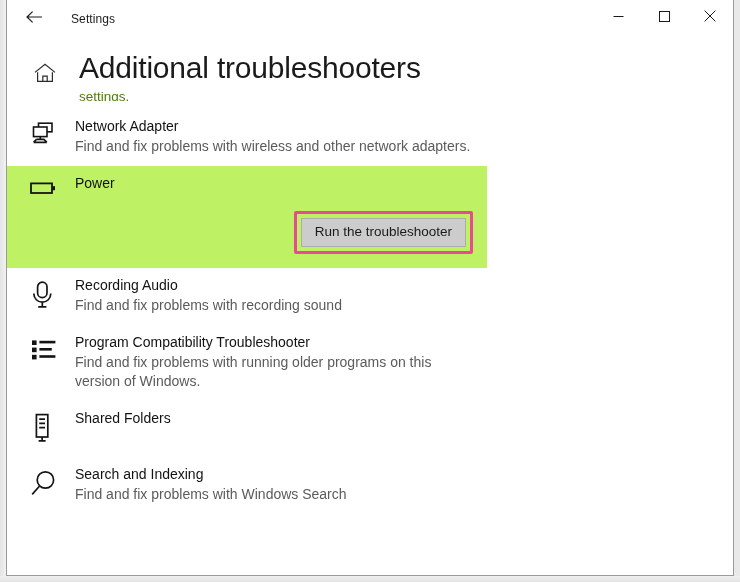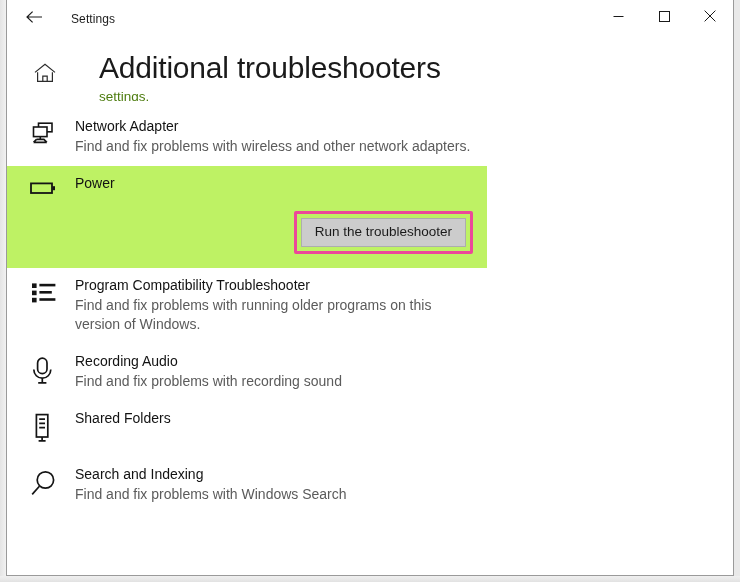--- a/index.html
+++ b/index.html
@@ -70,21 +70,20 @@
     display: flex; align-items: center; justify-content: center;
     color: #1a1a1a;
   }
   .win-btn svg { display:block; }
 
   
   .page-header {
     display: flex;
     align-items: flex-start;
     padding: 12px 0 0 26px;
-    gap: 20px;
   }
   .home-icon {
     width: 28px;
     margin-top: 12px;
     color: #2b2b2b;
     flex: 0 0 auto;
   }
   .header-text {
     margin-left: 18px;
   }
@@ -250,51 +249,51 @@
         <div class="btn-row">
           <div class="run-btn-wrap">
             <button class="run-btn">Run the troubleshooter</button>
           </div>
         </div>
       </div>
     </div>
 
     <div class="ts-item">
       <div class="ts-icon">
+        <svg width="28" height="30" viewBox="0 0 28 30" fill="none" stroke="currentColor" stroke-width="1.7">
+          <rect x="8.6" y="2.2" width="9.4" height="15.4" rx="4.7"></rect>
+          <path d="M4.8 13.6c0 4.9 3.9 8.6 8.5 8.6s8.5-3.7 8.5-8.6"></path>
+          <path d="M13.3 22.2v4.4M9.2 26.8h8.2"></path>
+        </svg>
+      </div>
+      <div class="ts-body">
+        <div class="ts-title">Recording Audio</div>
+        <div class="ts-desc">Find and fix problems with recording sound</div>
+      </div>
+    </div>
+
+    <div class="ts-item">
+      <div class="ts-icon">
         <svg width="28" height="26" viewBox="0 0 28 26" fill="currentColor">
           <rect x="3" y="3.4" width="4.6" height="4.6"></rect>
           <rect x="3" y="10.6" width="4.6" height="4.6"></rect>
           <rect x="3" y="17.8" width="4.6" height="4.6"></rect>
           <rect x="10.4" y="3.8" width="16" height="2.6"></rect>
           <rect x="10.4" y="11" width="12.4" height="2.6"></rect>
           <rect x="10.4" y="18.2" width="16" height="2.6"></rect>
         </svg>
       </div>
       <div class="ts-body">
         <div class="ts-title">Program Compatibility Troubleshooter</div>
         <div class="ts-desc">Find and fix problems with running older programs on this version of Windows.</div>
       </div>
     </div>
 
     <div class="ts-item">
       <div class="ts-icon">
-        <svg width="28" height="30" viewBox="0 0 28 30" fill="none" stroke="currentColor" stroke-width="1.7">
-          <rect x="8.6" y="2.2" width="9.4" height="15.4" rx="4.7"></rect>
-          <path d="M4.8 13.6c0 4.9 3.9 8.6 8.5 8.6s8.5-3.7 8.5-8.6"></path>
-          <path d="M13.3 22.2v4.4M9.2 26.8h8.2"></path>
-        </svg>
-      </div>
-      <div class="ts-body">
-        <div class="ts-title">Recording Audio</div>
-        <div class="ts-desc">Find and fix problems with recording sound</div>
-      </div>
-    </div>
-
-    <div class="ts-item">
-      <div class="ts-icon">
         <svg width="26" height="30" viewBox="0 0 26 30" fill="none" stroke="currentColor" stroke-width="1.7">
           <rect x="7.4" y="1.6" width="11.4" height="22.4"></rect>
           <path d="M10.2 6.2h5.8M10.2 10.4h5.8M10.2 14.6h5.8M13.1 24v3.6M9.6 27.8h7"></path>
         </svg>
       </div>
       <div class="ts-body">
         <div class="ts-title">Shared Folders</div>
       </div>
     </div>
 

